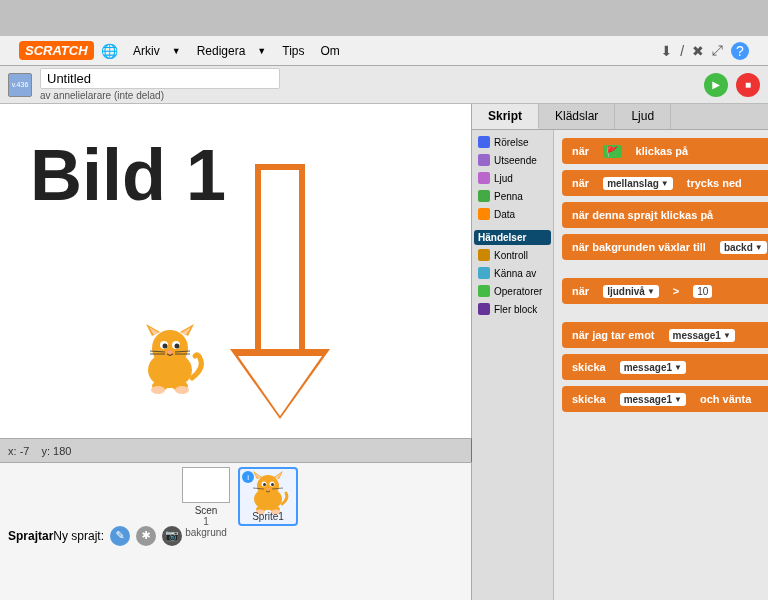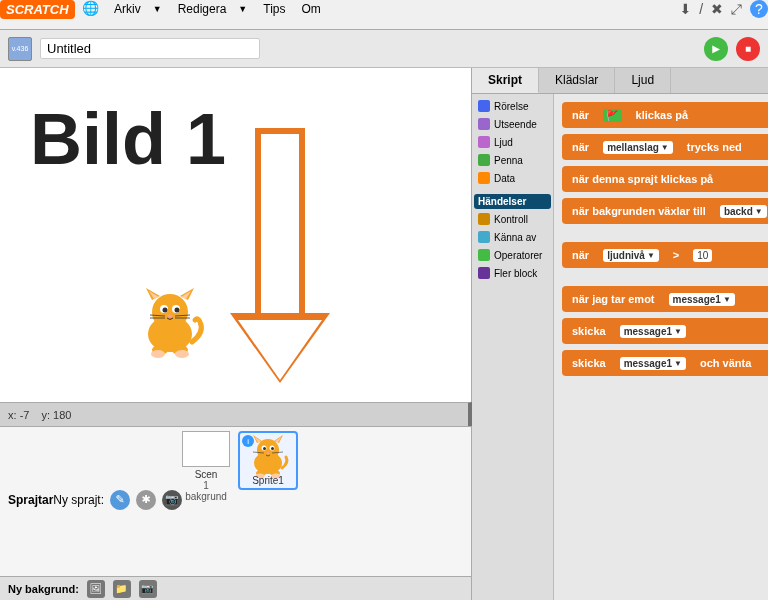--- a/index.html
+++ b/index.html
@@ -8,26 +8,27 @@
       height: 600px;
       font-family: Arial, sans-serif;
       font-size: 12px;
       background: #c0c0c0;
       overflow: hidden;
     }
 
     
     #top-bar {
       display: flex;
-      align-items: flex-start;
+      align-items: center;
       background: #f0f0f0;
       border-bottom: 1px solid #aaa;
       height: 30px;
-      padding: 0 0;
+      padding: 0 19px;
       gap: 8px;
+      margin-top: 36px;
     }
     #scratch-logo {
       background: #ff6600;
       color: white;
       font-weight: bold;
       font-size: 13px;
       padding: 2px 6px;
       border-radius: 4px;
       font-style: italic;
     }
@@ -78,21 +79,21 @@
       color: white;
     }
     #title-input-area {
       display: flex;
       flex-direction: column;
     }
     #title-input {
       border: 1px solid #ccc;
       padding: 2px 6px;
       font-size: 13px;
-      width: 220px;
+      width: 240px;
       border-radius: 2px;
     }
     #subtitle {
       font-size: 10px;
       color: #555;
       margin-top: 1px;
     }
     #green-flag {
       width: 24px;
       height: 24px;
@@ -212,21 +213,21 @@
       bottom: 40px;
       left: 130px;
       width: 80px;
       height: 80px;
     }
 
     
     #coord-bar {
       background: #d0d0d0;
       border-top: 1px solid #aaa;
-      border-right: 4px solid #737373;
+      border-right: 1px solid #737373;
       height: 24px;
       display: flex;
       align-items: center;
       padding: 0 8px;
       font-size: 11px;
       gap: 12px;
       color: #333;
     }
 
     
@@ -486,20 +487,21 @@
     <span style="cursor:pointer; background:#4499ff; color:white; border-radius:50%; width:18px;height:18px;display:inline-flex;align-items:center;justify-content:center;">?</span>
   </div>
 </div>
 
 <div id="title-bar">
   <div id="stage-thumb">
     <span style="font-size:7px;">v.436</span>
   </div>
   <div id="title-input-area">
     <input id="title-input" type="text" value="Untitled" style="">
+    <span id="subtitle">av annelielarare (inte delad)</span>
   </div>
   <div id="green-flag" title="Grön flagga"></div>
   <div id="stop-btn" title="Stop"></div>
 </div>
 
 <div id="main">
 
   <div id="stage-area">
 
     <div id="stage">

